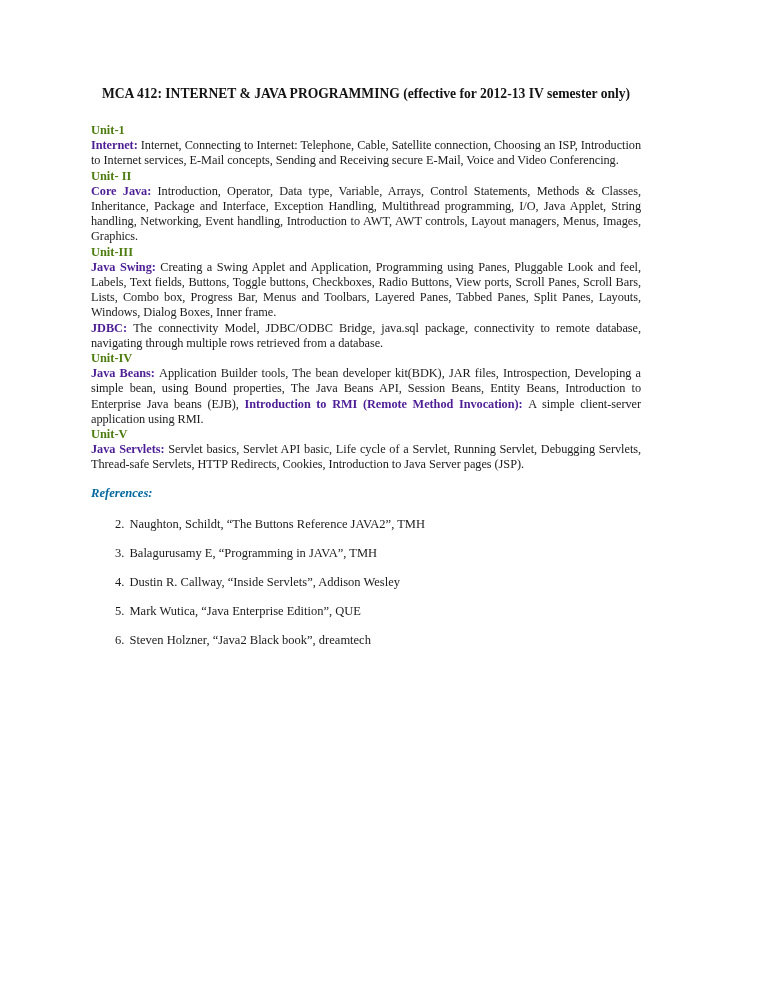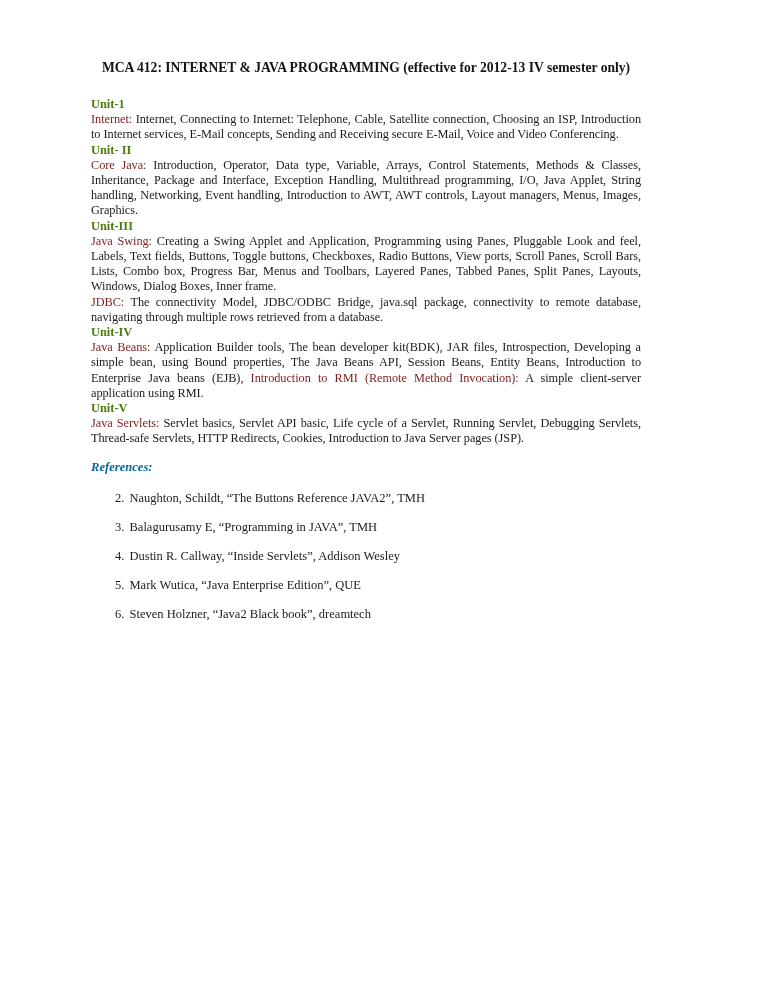--- a/index.html
+++ b/index.html
@@ -2,21 +2,21 @@
 <html><head>
 <meta charset="utf-8">
 <style>
   html, body { margin: 0; padding: 0; background: #ffffff; }
   .page {
     position: relative;
     width: 732px;
     height: 994px;
     box-sizing: border-box;
     background: #ffffff;
-    padding: 60px 91px 0 91px;
+    padding: 86px 91px 0 91px;
     font-family: "Liberation Serif", serif;
     color: #1b1b1b;
     overflow: hidden;
   }
   .title {
     font-size: 13.6px;
     line-height: 16px;
     font-weight: bold;
     text-align: center;
     margin: 0 0 21px 0;
@@ -31,21 +31,21 @@
     color: #4d7c0f;
     text-align: left;
   }
   .para {
     font-size: 12.3px;
     line-height: 15.2px;
     margin: 0;
     text-align: justify;
     letter-spacing: -0.05px;
   }
-  .para .bold-run { font-weight: normal; color: #7f1d1d; }
+  .para .bold-run { font-weight: bold; color: #4c1d95; }
   .refs-heading {
     font-size: 12.6px;
     line-height: 15px;
     font-weight: bold;
     font-style: italic;
     margin-top: 13px;
     color: #0369a1;
   }
   .ref-list {
     margin-top: 16px;

